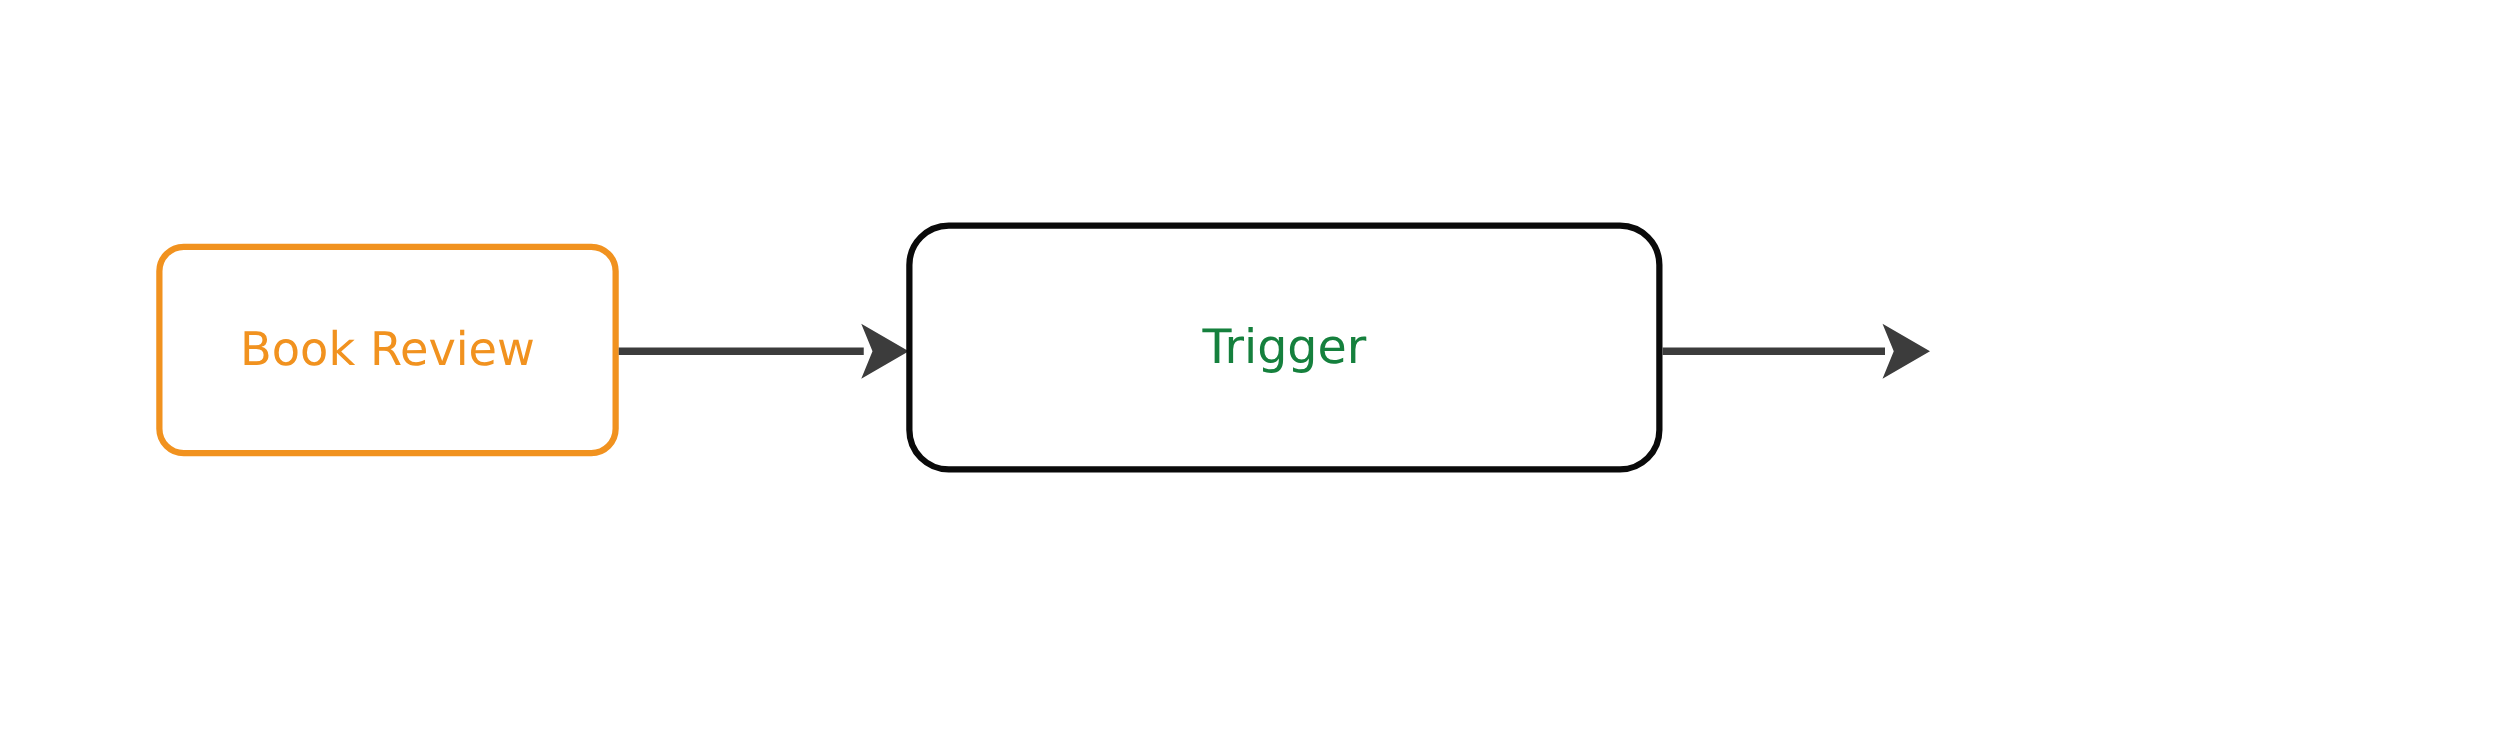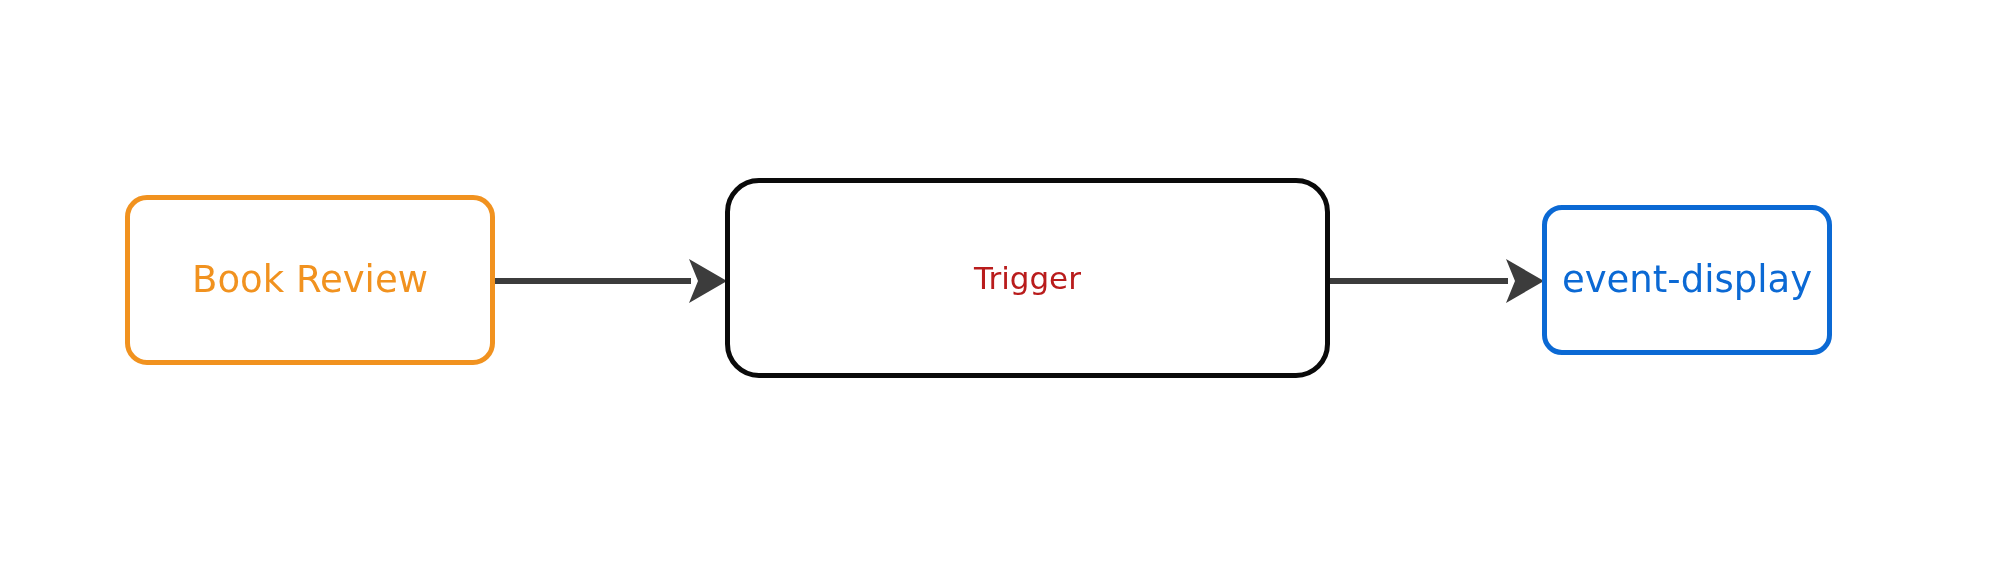--- a/index.html
+++ b/index.html
@@ -53,22 +53,22 @@
   
   #node-trigger {
     left: 725px;
     top: 178px;
     width: 605px;
     height: 200px;
     border: 5px solid #0a0a0a;
     border-radius: 34px;
   }
   #node-trigger .node-line {
-    color: #b91c1c;
-    font-size: 31px;
+    color: #15803d;
+    font-size: 38px;
     white-space: nowrap;
   }
 
   
   #node-sink {
     left: 1542px;
     top: 205px;
     width: 290px;
     height: 150px;
     border: 5px solid #0b69d4;
@@ -124,17 +124,14 @@
 
   <div class="node" id="node-trigger">
     <span class="node-line">Trigger</span>
   </div>
 
   <svg class="edge" id="edge-trigger-sink" viewBox="0 0 214 60" width="214" height="60">
     <line class="edge-line" x1="0" y1="30" x2="178" y2="30"></line>
     <polygon class="edge-head" points="176,8 214,30 176,52 185,30"></polygon>
   </svg>
 
-  <div class="node" id="node-sink">
-    <span class="node-line">event-display</span>
-  </div>
 
 </div>
 
 </body></html>

